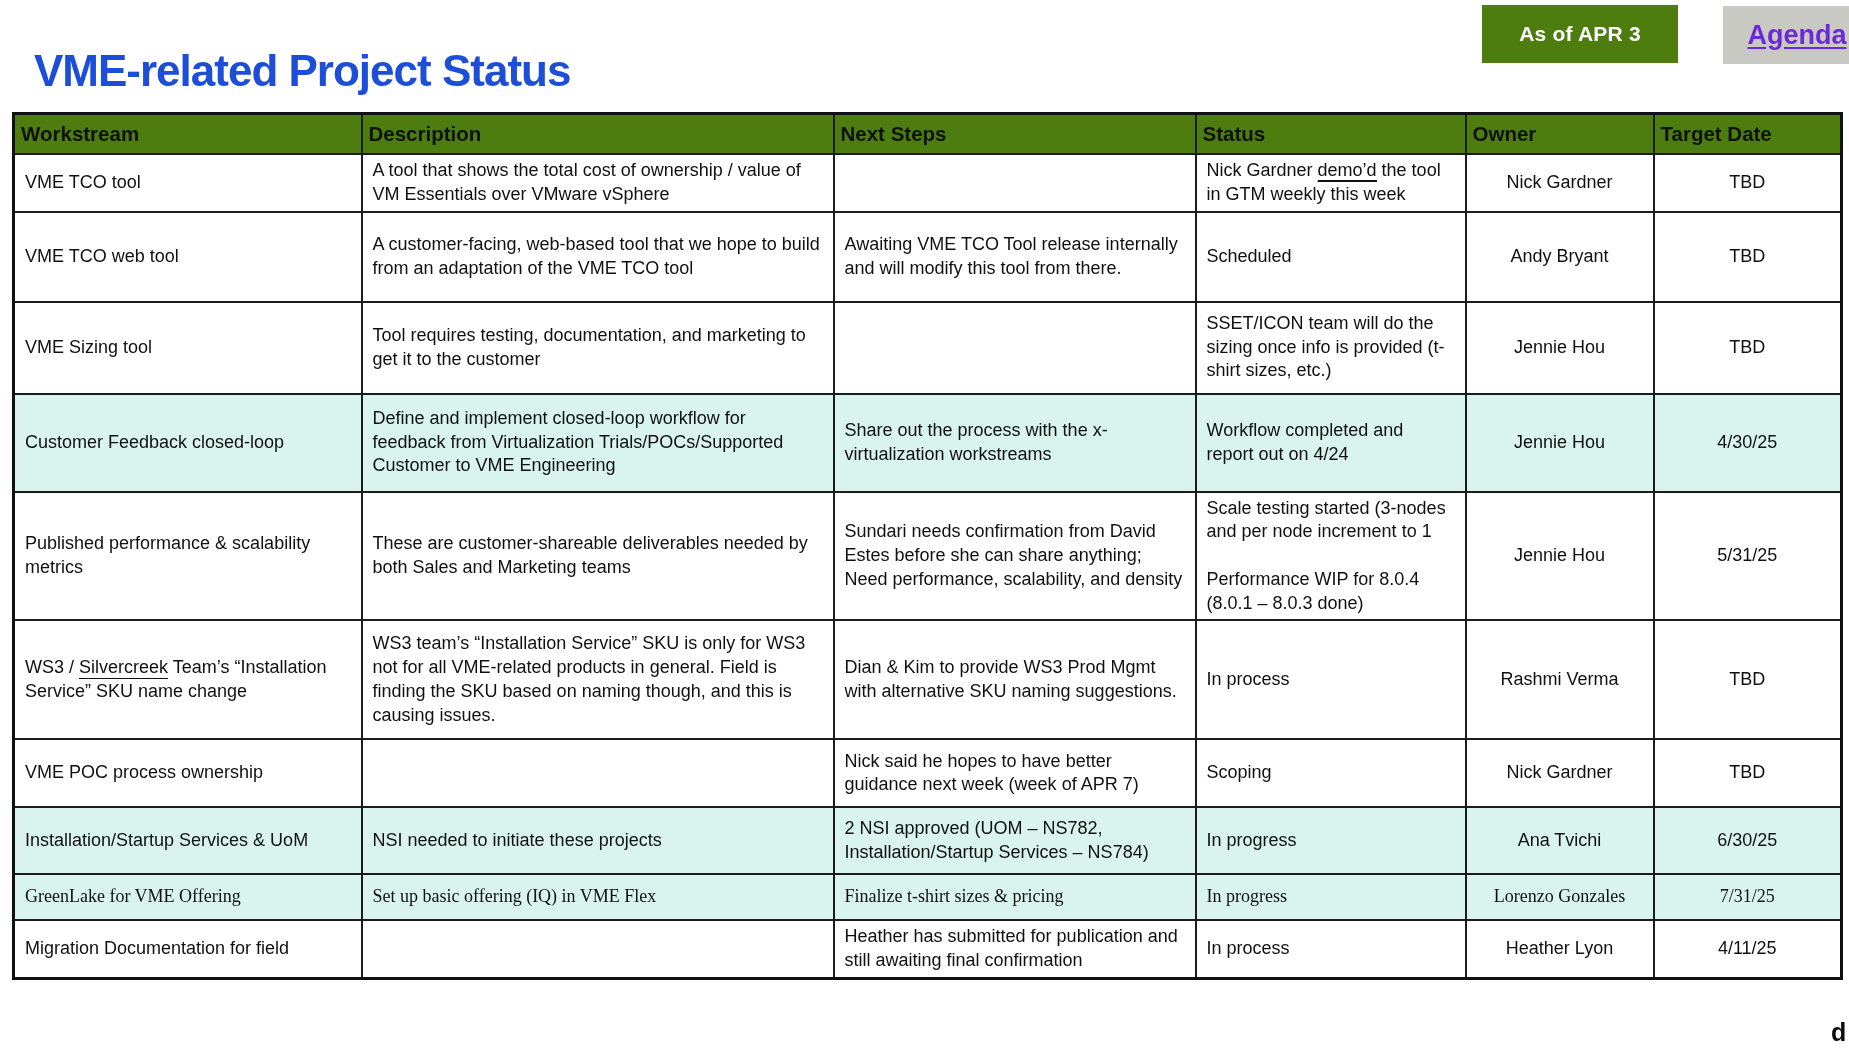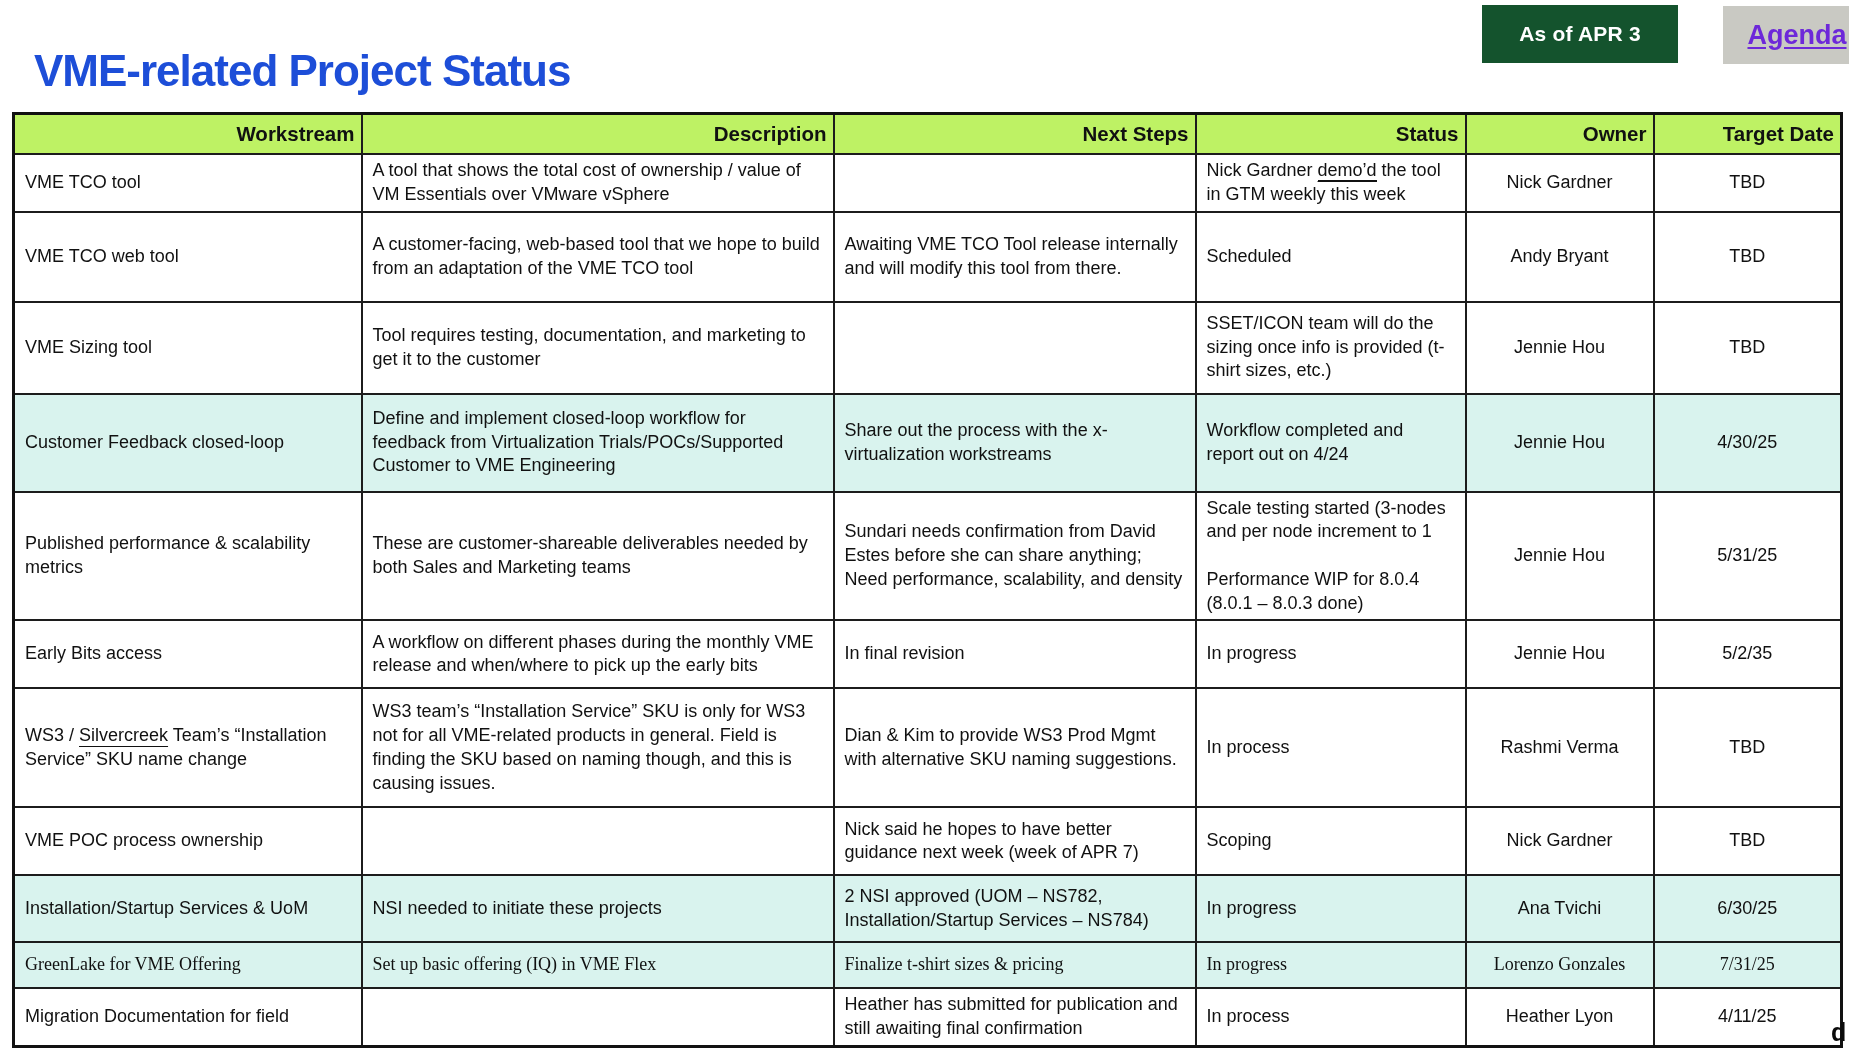--- a/index.html
+++ b/index.html
@@ -5,39 +5,39 @@
   html,body{margin:0;padding:0;background:#ffffff;}
   .slide{
     position:relative;width:1849px;height:1053px;background:#ffffff;overflow:hidden;
     font-family:"Liberation Sans","DejaVu Sans",sans-serif;color:#111;
   }
   .title{
     position:absolute;left:34px;top:46px;font-size:44px;font-weight:bold;
     color:#1d4ed8;letter-spacing:-1px;white-space:nowrap;
   }
   .asof{
-    position:absolute;left:1482px;top:5px;width:196px;height:58px;background:#14532d;
+    position:absolute;left:1482px;top:5px;width:196px;height:58px;background:#4d7c0f;
     color:#ffffff;display:flex;align-items:center;justify-content:center;
     font-weight:bold;font-size:21px;letter-spacing:0.2px;
   }
   .agenda{
     position:absolute;left:1723px;top:6px;width:148px;height:58px;background:#c9c9c3;
     display:flex;align-items:center;justify-content:center;color:#6d28d9;
     font-weight:bold;font-size:27px;text-decoration:underline;text-underline-offset:3px;cursor:pointer;
   }
   table.status{
     position:absolute;left:12px;top:112px;width:1828px;
     border-collapse:collapse;table-layout:fixed;border:3px solid #111;
   }
   table.status th, table.status td{
     border:2px solid #1c1c1c;padding:4px 10px;font-size:18px;line-height:1.32;
     overflow:hidden;
   }
   table.status th{
-    background:#bef264;font-weight:bold;font-size:20.5px;text-align:right;
+    background:#4d7c0f;font-weight:bold;font-size:20.5px;text-align:left;
     height:34px;padding:2px 6px;
   }
   table.status td{vertical-align:middle;background:#ffffff;}
   tr.hl td{background:#d9f3ee;}
   td.col-status{white-space:pre-line;}
   td.col-owner, td.col-target_date{text-align:center;}
   .spell{
     text-decoration-line:underline;text-decoration-style:wavy;
     text-decoration-color:#e03c31;text-decoration-thickness:1px;
     text-underline-offset:5px;
@@ -111,28 +111,20 @@
         <tr style="height: 123px;">
           <td class="col-workstream">Published performance &amp; scalability metrics</td>
           <td class="col-description">These are customer-shareable deliverables needed by both Sales and Marketing teams</td>
           <td class="col-next_steps">Sundari needs confirmation from David Estes before she can share anything; Need performance, scalability, and density</td>
           <td class="col-status">Scale testing started (3-nodes and per node increment to 1
 
 Performance WIP for 8.0.4 (8.0.1 – 8.0.3 done)</td>
           <td class="col-owner">Jennie Hou</td>
           <td class="col-target_date">5/31/25</td>
         </tr>
-        <tr style="height: 68px;">
-          <td class="col-workstream">Early Bits access</td>
-          <td class="col-description">A workflow on different phases during the monthly VME release and when/where to pick up the early bits</td>
-          <td class="col-next_steps">In final revision</td>
-          <td class="col-status">In progress</td>
-          <td class="col-owner">Jennie Hou</td>
-          <td class="col-target_date">5/2/35</td>
-        </tr>
         <tr style="height: 119px;">
           <td class="col-workstream"><span>WS3 / </span><span class="spell">Silvercreek</span><span> Team’s “Installation Service” SKU name change</span></td>
           <td class="col-description">WS3 team’s “Installation Service” SKU is only for WS3 not for all VME-related products in general. Field is finding the SKU based on naming though, and this is causing issues.</td>
           <td class="col-next_steps">Dian &amp; Kim to provide WS3 Prod Mgmt with alternative SKU naming suggestions.</td>
           <td class="col-status">In process</td>
           <td class="col-owner">Rashmi Verma</td>
           <td class="col-target_date">TBD</td>
         </tr>
         <tr style="height: 68px;">
           <td class="col-workstream">VME POC process ownership</td>

